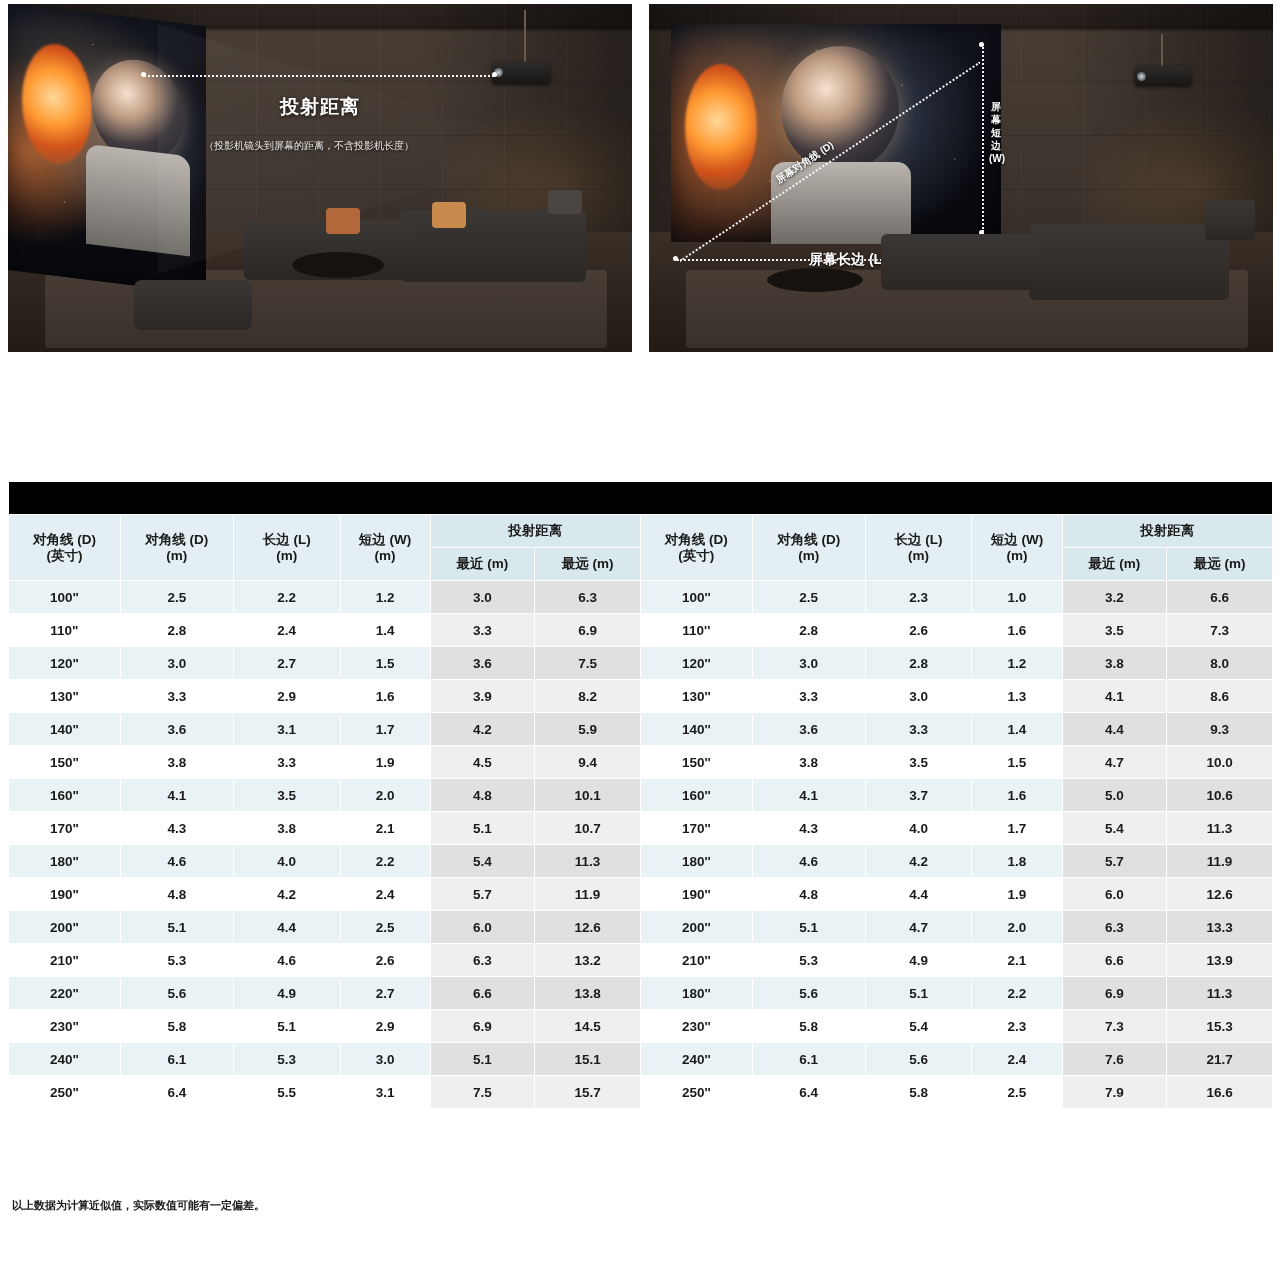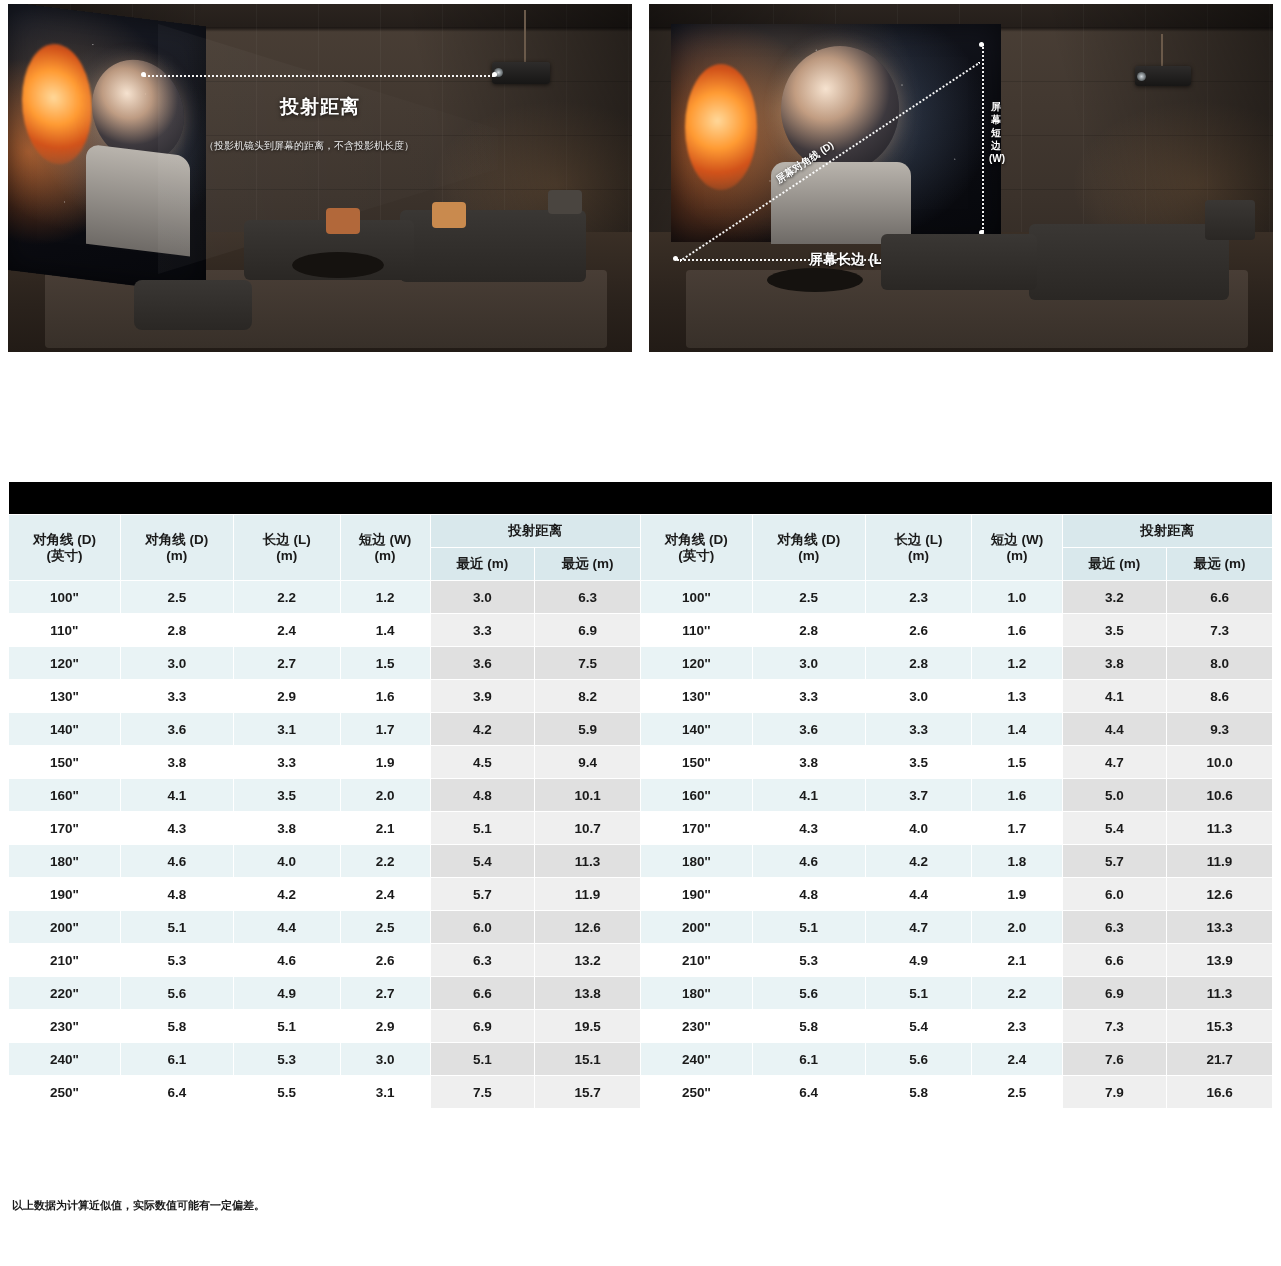--- a/index.html
+++ b/index.html
@@ -607,21 +607,21 @@
           <td>2.2</td>
           <td class="dist">6.9</td>
           <td class="dist">11.3</td>
         </tr>
         <tr>
           <td>230"</td>
           <td>5.8</td>
           <td>5.1</td>
           <td>2.9</td>
           <td class="dist">6.9</td>
-          <td class="dist">19.5</td>
+          <td class="dist">14.5</td>
           <td>230''</td>
           <td>5.8</td>
           <td>5.4</td>
           <td>2.3</td>
           <td class="dist">7.3</td>
           <td class="dist">15.3</td>
         </tr>
         <tr>
           <td>240"</td>
           <td>6.1</td>

